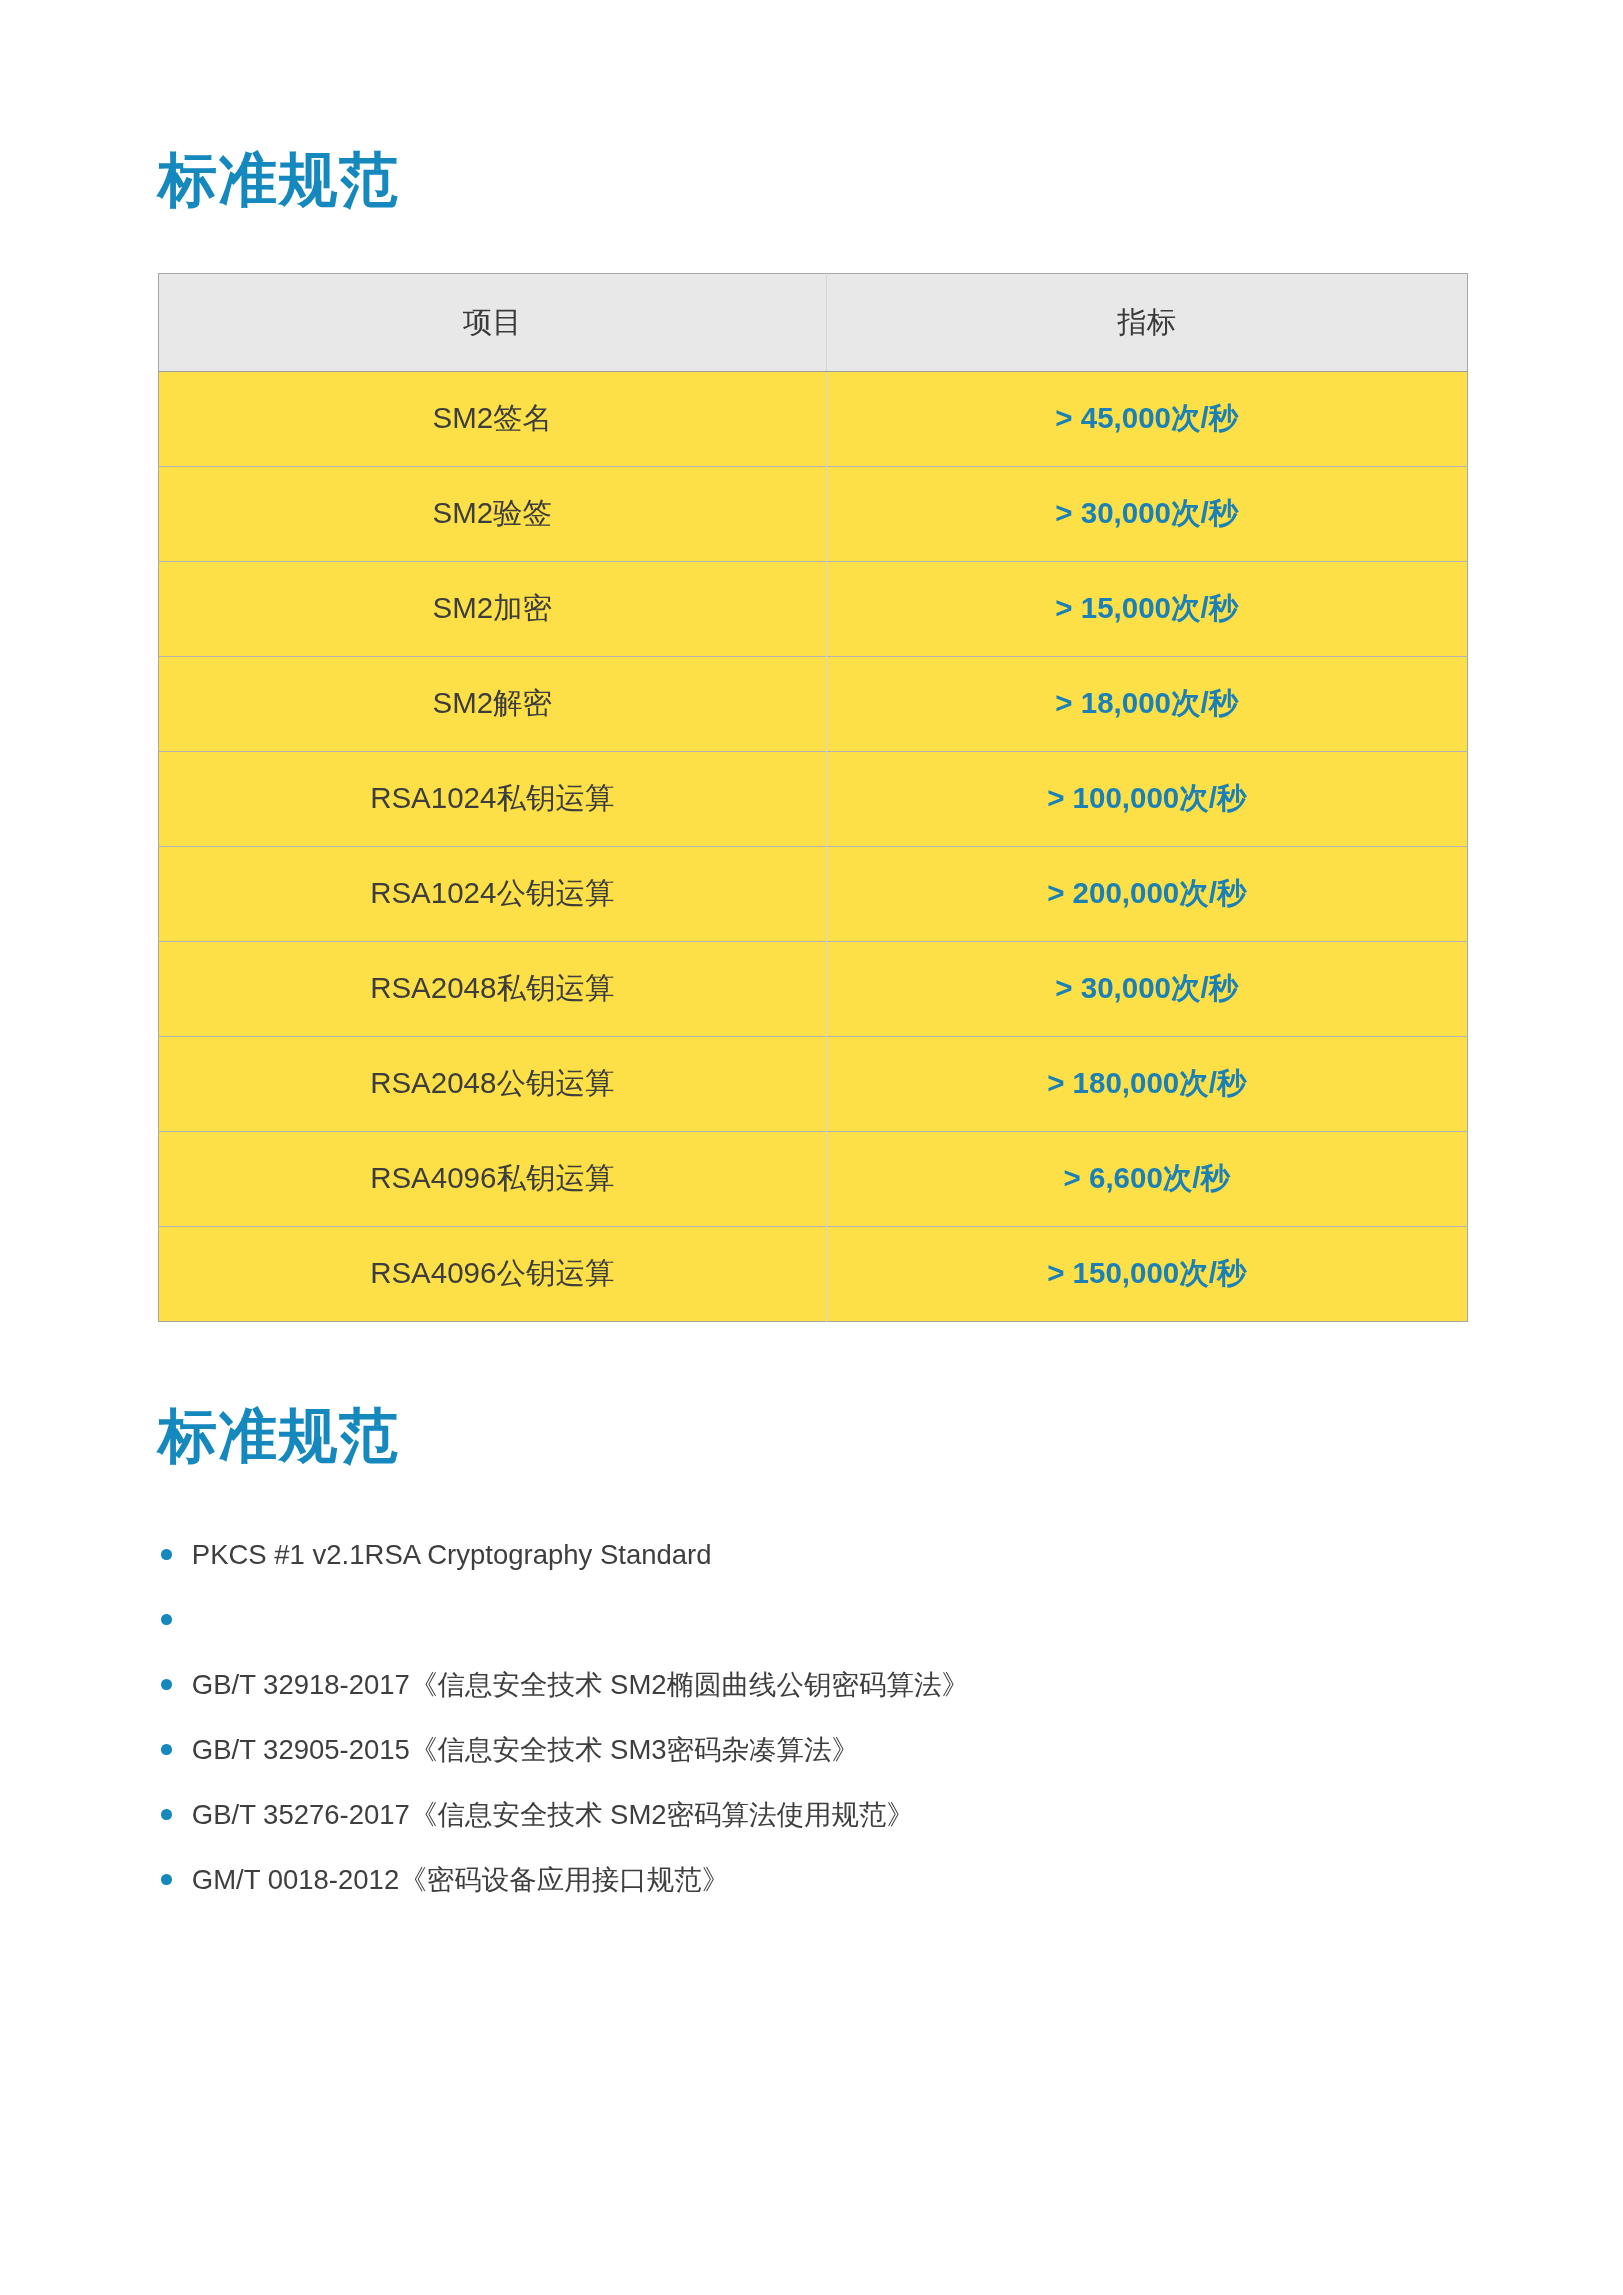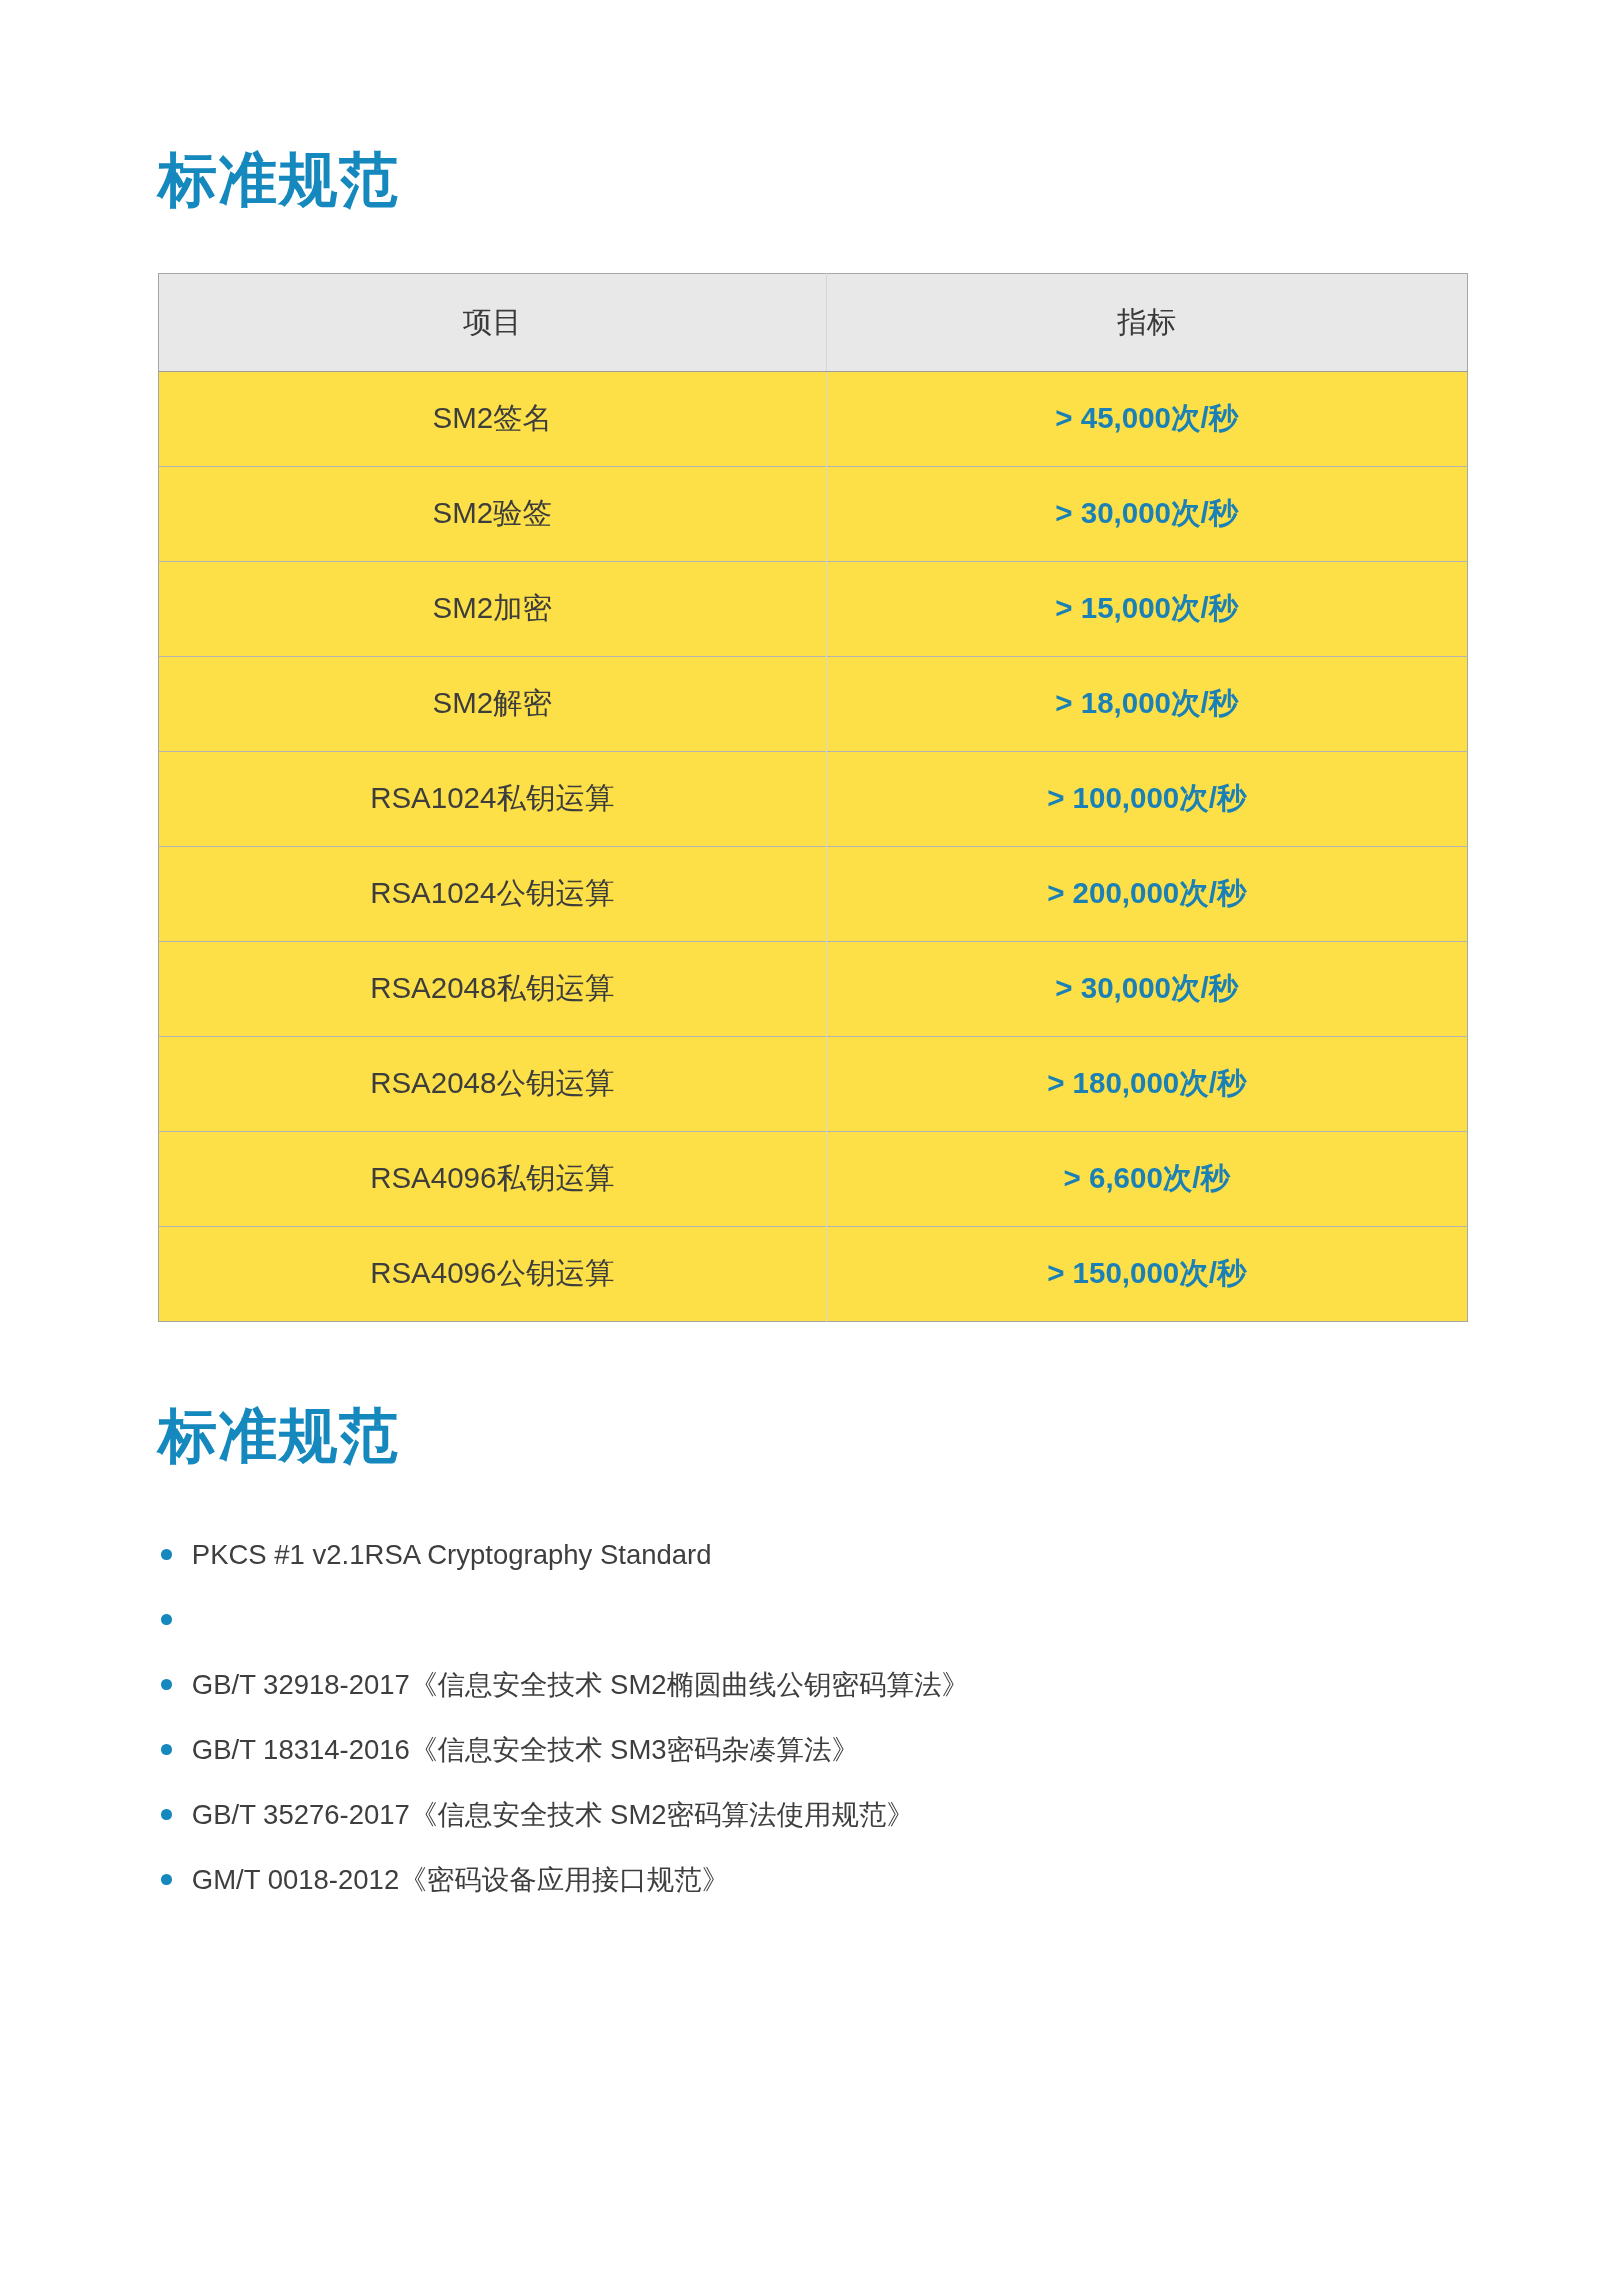--- a/index.html
+++ b/index.html
@@ -173,21 +173,21 @@
       </li>
       <li>
         <span class="bullet-dot"></span>
       </li>
       <li>
         <span class="bullet-dot"></span>
         <span>GB/T 32918-2017《信息安全技术 SM2椭圆曲线公钥密码算法》</span>
       </li>
       <li>
         <span class="bullet-dot"></span>
-        <span>GB/T 18314-2016《信息安全技术 SM3密码杂凑算法》</span>
+        <span>GB/T 32905-2015《信息安全技术 SM3密码杂凑算法》</span>
       </li>
       <li>
         <span class="bullet-dot"></span>
         <span>GB/T 35276-2017《信息安全技术 SM2密码算法使用规范》</span>
       </li>
       <li>
         <span class="bullet-dot"></span>
         <span>GM/T 0018-2012《密码设备应用接口规范》</span>
       </li>
     </ul>

